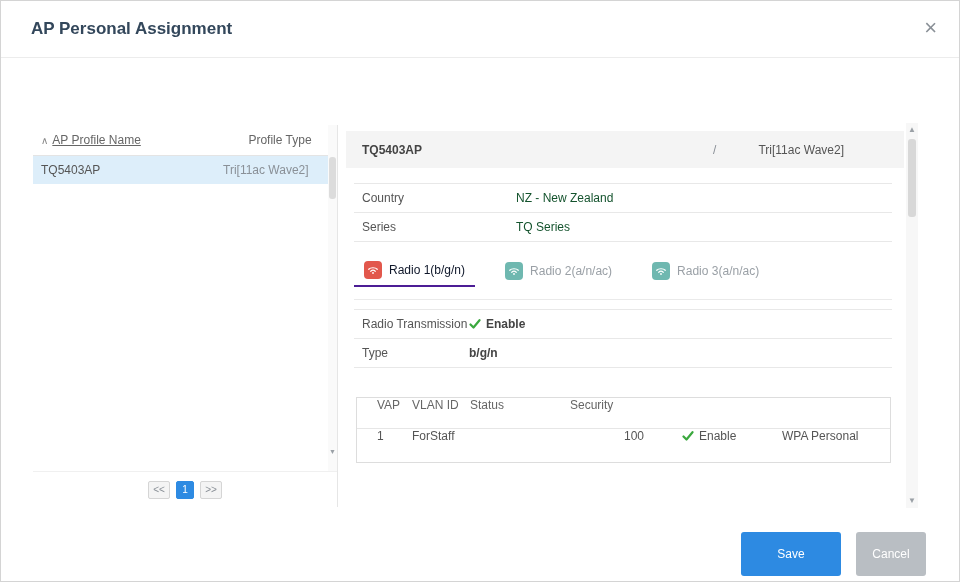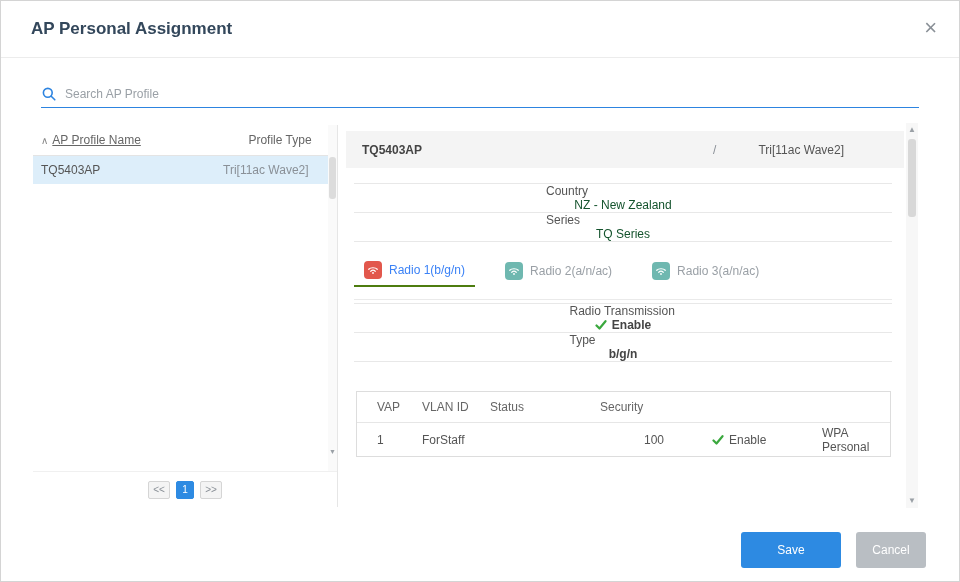--- a/index.html
+++ b/index.html
@@ -36,78 +36,69 @@
   .pg-btn.active{background:#2d8ae2;border-color:#2d8ae2;color:#fff;min-width:18px;}
 
   
   .right-panel{position:absolute;left:345px;top:124px;width:558px;}
   .detail-header{margin-top:6px;height:37px;background:#f4f4f4;display:flex;align-items:center;padding:0 60px 0 16px;font-size:12px;box-sizing:border-box;}
   .detail-name{flex:1;font-weight:700;color:#444;}
   .detail-sep{color:#8a9097;margin-right:42px;}
   .detail-type{color:#555;}
 
   .fields{margin:15px 12px 0 8px;border-top:1px solid #e8e8e8;}
-  .field-row{display:flex;align-items:center;height:28px;border-bottom:1px solid #e8e8e8;font-size:12px;padding:0 8px;flex-direction:column;}
+  .field-row{display:flex;align-items:center;height:28px;border-bottom:1px solid #e8e8e8;font-size:12px;padding:0 8px;}
   .field-label{width:154px;color:#555;}
   .field-value{color:#14532d;}
-  .radio-fields{margin:3px 12px 0 8px;border-top:1px solid #e8e8e8;}
+  .radio-fields{margin:9px 12px 0 8px;border-top:1px solid #e8e8e8;}
   .radio-fields .field-label{width:107px;}
   .value-strong{color:#444;font-weight:700;}
   .check-wrap{display:inline-flex;align-items:center;gap:5px;}
 
   
   .tabs{margin:13px 12px 0 8px;display:flex;height:32px;}
   .tab{display:flex;align-items:center;gap:7px;padding:0 10px;margin-right:20px;font-size:12px;color:#9aa0a6;cursor:pointer;box-sizing:border-box;}
-  .tab.active{color:#3b82f6;border-bottom:2px solid #4d7c0f;}
+  .tab.active{color:#0f172a;border-bottom:2px solid #4c1d95;}
   .wifi-badge{width:18px;height:18px;border-radius:4px;display:inline-flex;align-items:center;justify-content:center;}
   .wifi-red{background:#e2574c;}
   .wifi-teal{background:#6fb8b0;}
   .tab-divider{margin:12px 12px 0 8px;border-top:1px solid #eaeaea;}
 
   
   .vap-table{margin:29px 13px 0 10px;border:1px solid #ddd;font-size:12px;}
-  .vap-row{display:flex;align-items:center;gap:10px;}
+  .vap-row{display:flex;align-items:flex-start;}
   .vap-head{height:30px;border-bottom:1px solid #e6e6e6;color:#666;}
   .vap-data{height:33px;color:#555;}
   .c-vap{width:55px;padding-left:20px;box-sizing:border-box;}
   .c-ssid{width:212px;}
   .c-vlan{width:58px;}
   .c-status{width:100px;}
   .c-security{flex:1;}
 
   
   .right-scrollbar{position:absolute;right:41px;top:122px;width:12px;height:385px;background:#f7f7f7;}
   .right-scrollbar .arrow{width:12px;font-size:8px;}
   .right-scrollbar .thumb{left:2px;width:8px;}
 
   
   .footer{position:absolute;top:531px;right:33px;display:flex;gap:15px;}
-  .btn{height:36px;border:none;border-radius:3px;font-size:12px;color:#fff;cursor:pointer;font-family:inherit;}
+  .btn{height:44px;border:none;border-radius:3px;font-size:12px;color:#fff;cursor:pointer;font-family:inherit;}
   .btn-save{width:100px;background:#2d8ae2;}
   .btn-cancel{width:70px;background:#b9bec3;}
 </style>
 </head>
 <body>
 
 <div class="dialog">
 
   <div class="dialog-header">
     <h1 class="dialog-title">AP Personal Assignment</h1>
     <span class="close-btn">×</span>
   </div>
 
-  <div class="search-bar">
-    <span class="search-icon">
-      <svg width="16" height="16" viewBox="0 0 16 16">
-          <circle cx="6.8" cy="6.8" r="4.4" fill="none" stroke="#2d84e0" stroke-width="1.6"></circle>
-          <line x1="10.2" y1="10.2" x2="13.8" y2="13.8" stroke="#2d84e0" stroke-width="1.6" stroke-linecap="round"></line>
-        </svg>
-    </span>
-    <input class="search-input" type="text" placeholder="Search AP Profile" style="">
-  </div>
 
   <div class="left-panel">
     <div class="list-area">
       <div class="list-header">
         <span class="col-name-h">
           <span class="sort-caret">∧</span>
           <span class="col-label-underline">AP Profile Name</span>
         </span>
         <span class="col-type-h">Profile Type</span>
       </div>

